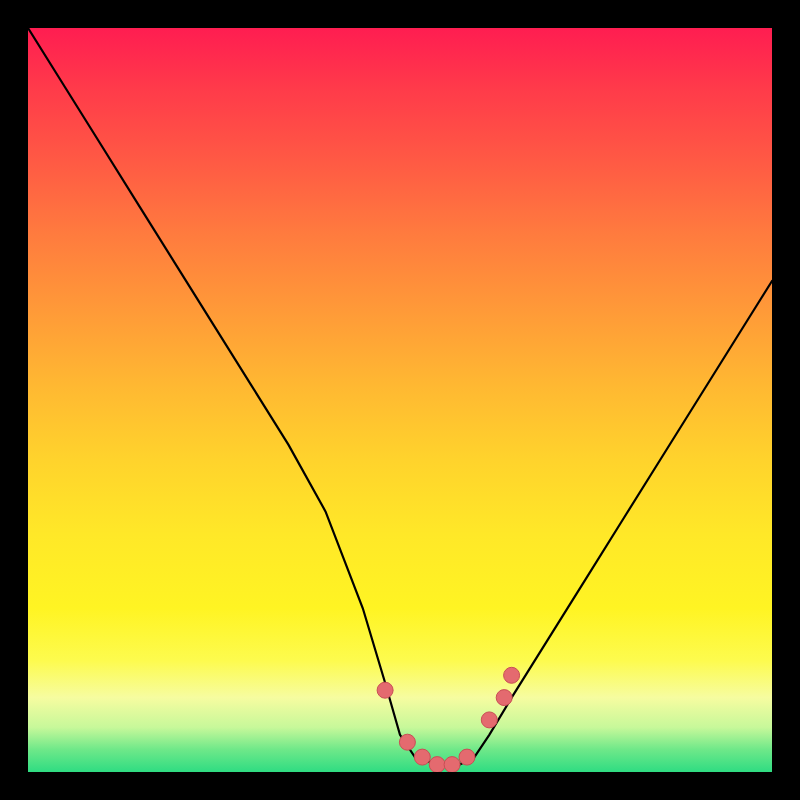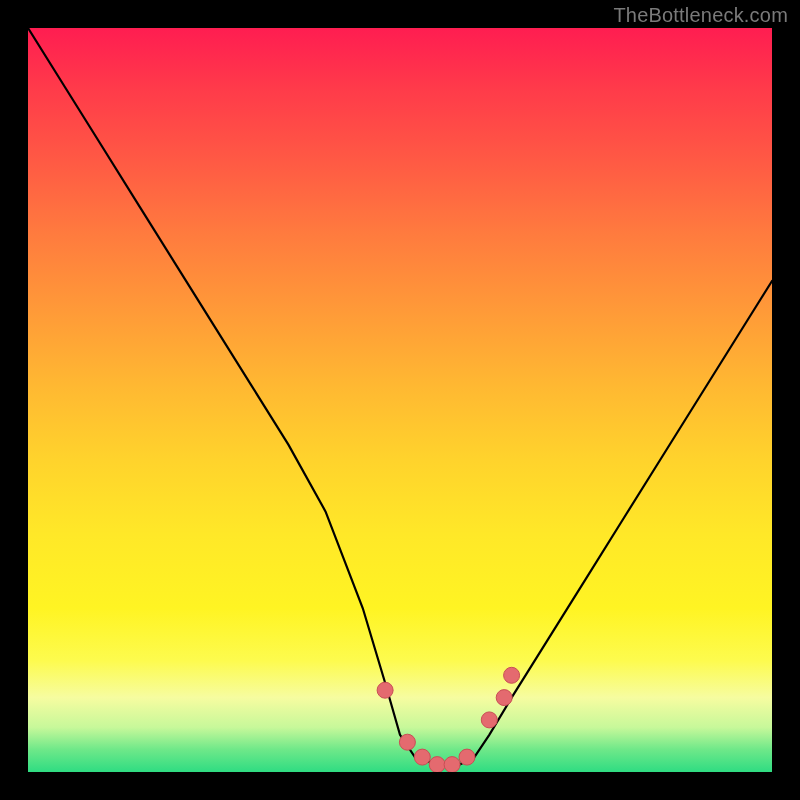--- a/index.html
+++ b/index.html
@@ -75,14 +75,13 @@
           <circle cx="409.2" cy="736.6" r="8" fill="#e46a6f" stroke="#c94e55" stroke-width="1"></circle>
           <circle cx="424.1" cy="736.6" r="8" fill="#e46a6f" stroke="#c94e55" stroke-width="1"></circle>
           <circle cx="439.0" cy="729.1" r="8" fill="#e46a6f" stroke="#c94e55" stroke-width="1"></circle>
           <circle cx="461.3" cy="691.9" r="8" fill="#e46a6f" stroke="#c94e55" stroke-width="1"></circle>
           <circle cx="476.2" cy="669.6" r="8" fill="#e46a6f" stroke="#c94e55" stroke-width="1"></circle>
           <circle cx="483.6" cy="647.3" r="8" fill="#e46a6f" stroke="#c94e55" stroke-width="1"></circle>
         </g>
     </svg>
   </div>
 
-  <div class="watermark">TheBottleneck.com</div>
 </div>
 
 </body></html>

